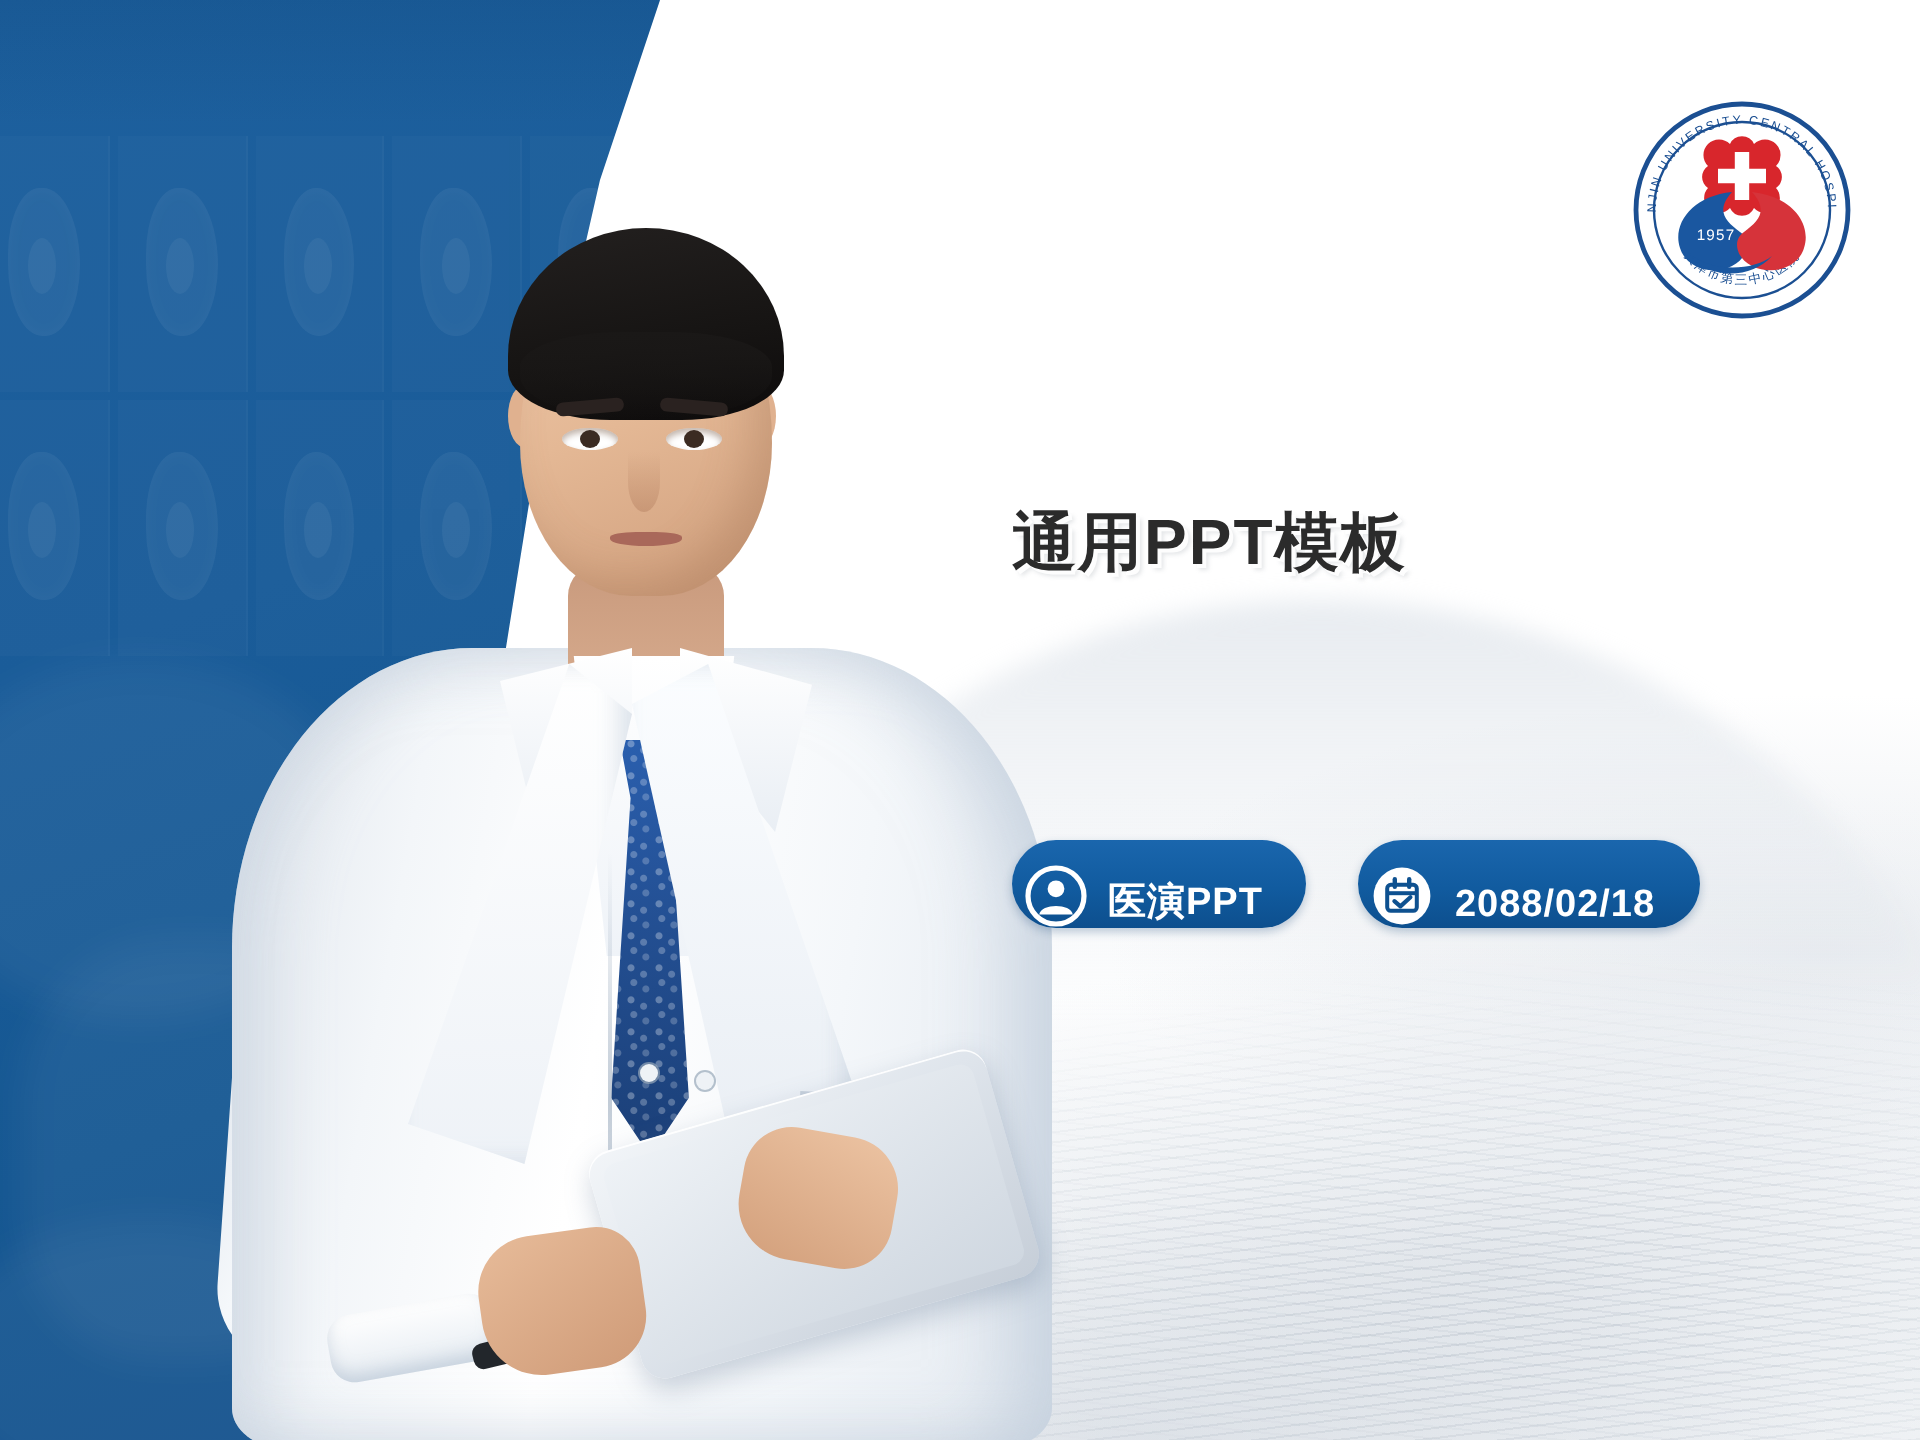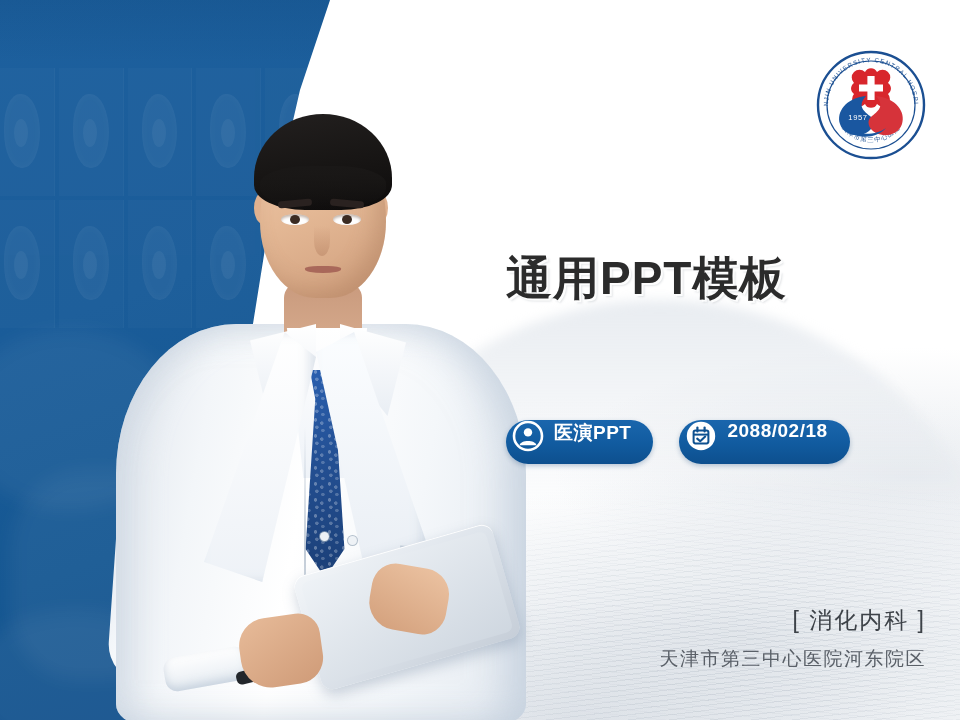--- a/index.html
+++ b/index.html
@@ -377,39 +377,39 @@
     font-size: 54px;
     font-weight: 700;
     letter-spacing: 2px;
     line-height: 1.04;
     color: #1260a8;
     text-shadow: 2px 2px 0 rgba(255,255,255,.95), 3px 3px 2px rgba(120,150,180,.25);
     white-space: nowrap;
   }
   .title-sub {
     margin: 6px 0 16px 0;
-    font-size: 46px;
+    font-size: 32px;
     font-weight: 700;
     letter-spacing: 1px;
     line-height: 1.08;
     color: #2b2b2b;
     text-shadow: 2px 2px 0 rgba(255,255,255,.9), 3px 3px 2px rgba(130,140,150,.22);
     white-space: nowrap;
   }
 
   .badges {
     position: absolute;
     left: 506px; top: 420px;
     display: flex;
     gap: 26px;
     align-items: center;
   }
   .badge {
     display: flex;
-    align-items: flex-start;
+    align-items: flex-end;
     gap: 10px;
     height: 44px;
     padding: 0 22px 0 6px;
     border-radius: 22px;
     background: linear-gradient(180deg, #1a66ad 0%, #115b9f 55%, #0d4f8e 100%);
     box-shadow: 0 2px 5px rgba(20,70,120,.28);
   }
   .badge-label {
     color: #ffffff;
     font-size: 19px;
@@ -568,18 +568,14 @@
           <line x1="12.4" y1="7.6" x2="12.4" y2="11.4" stroke="#0e5190" stroke-width="2.2" stroke-linecap="round"></line>
           <line x1="19.6" y1="7.6" x2="19.6" y2="11.4" stroke="#0e5190" stroke-width="2.2" stroke-linecap="round"></line>
           <polyline points="12.2,18.6 15.2,21.2 20.2,16.6" fill="none" stroke="#0e5190" stroke-width="2.1" stroke-linecap="round" stroke-linejoin="round"></polyline>
         </svg>
       </span>
       <span class="badge-label">2088/02/18</span>
     </div>
 
   </div>
 
-  <div class="footer">
-    <p class="dept">[ 消化内科 ]</p>
-    <p class="org">天津市第三中心医院河东院区</p>
-  </div>
 
 </div>
 
 </body></html>

